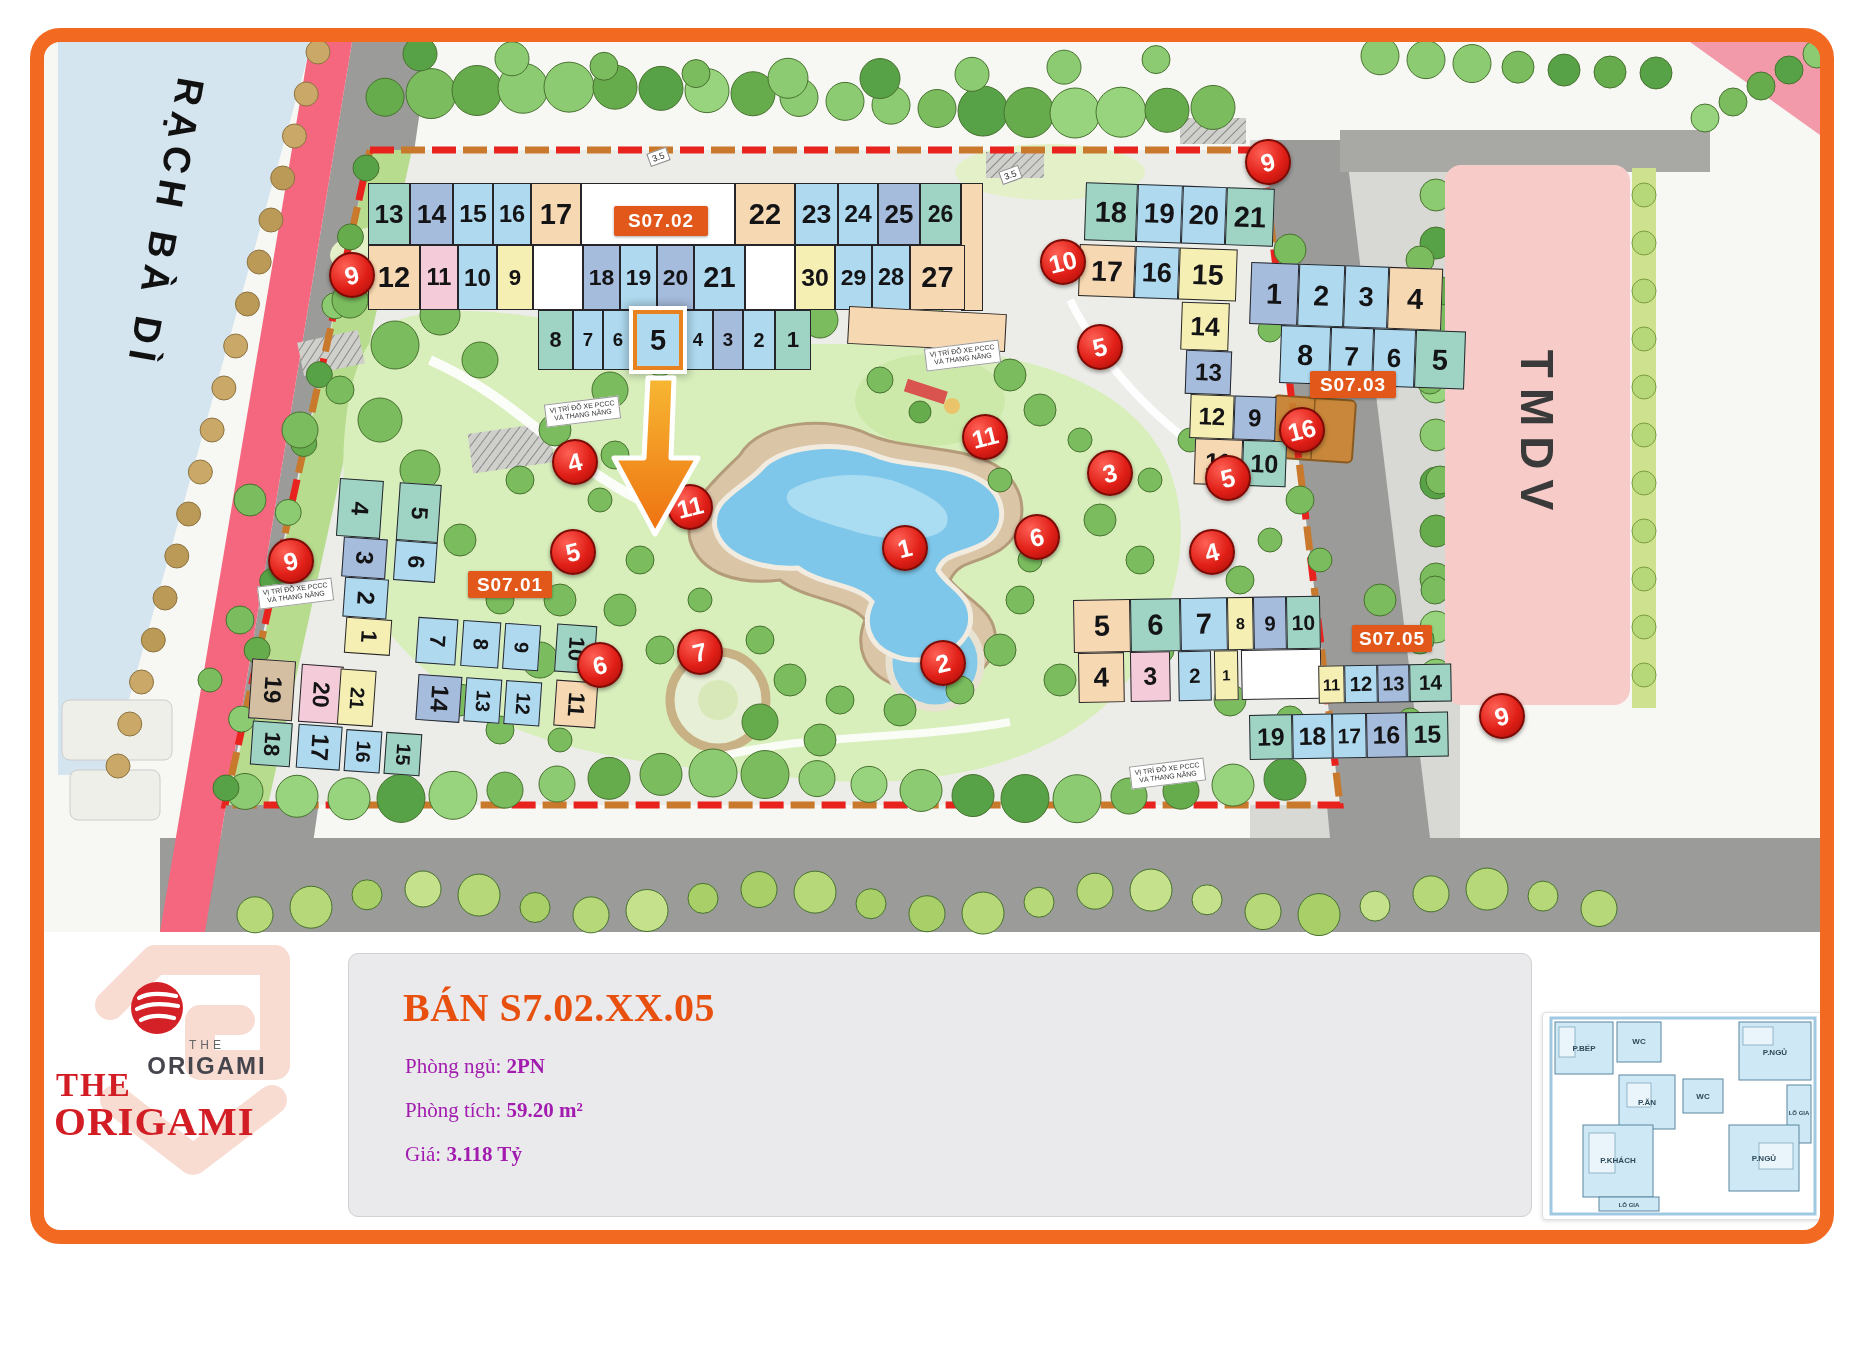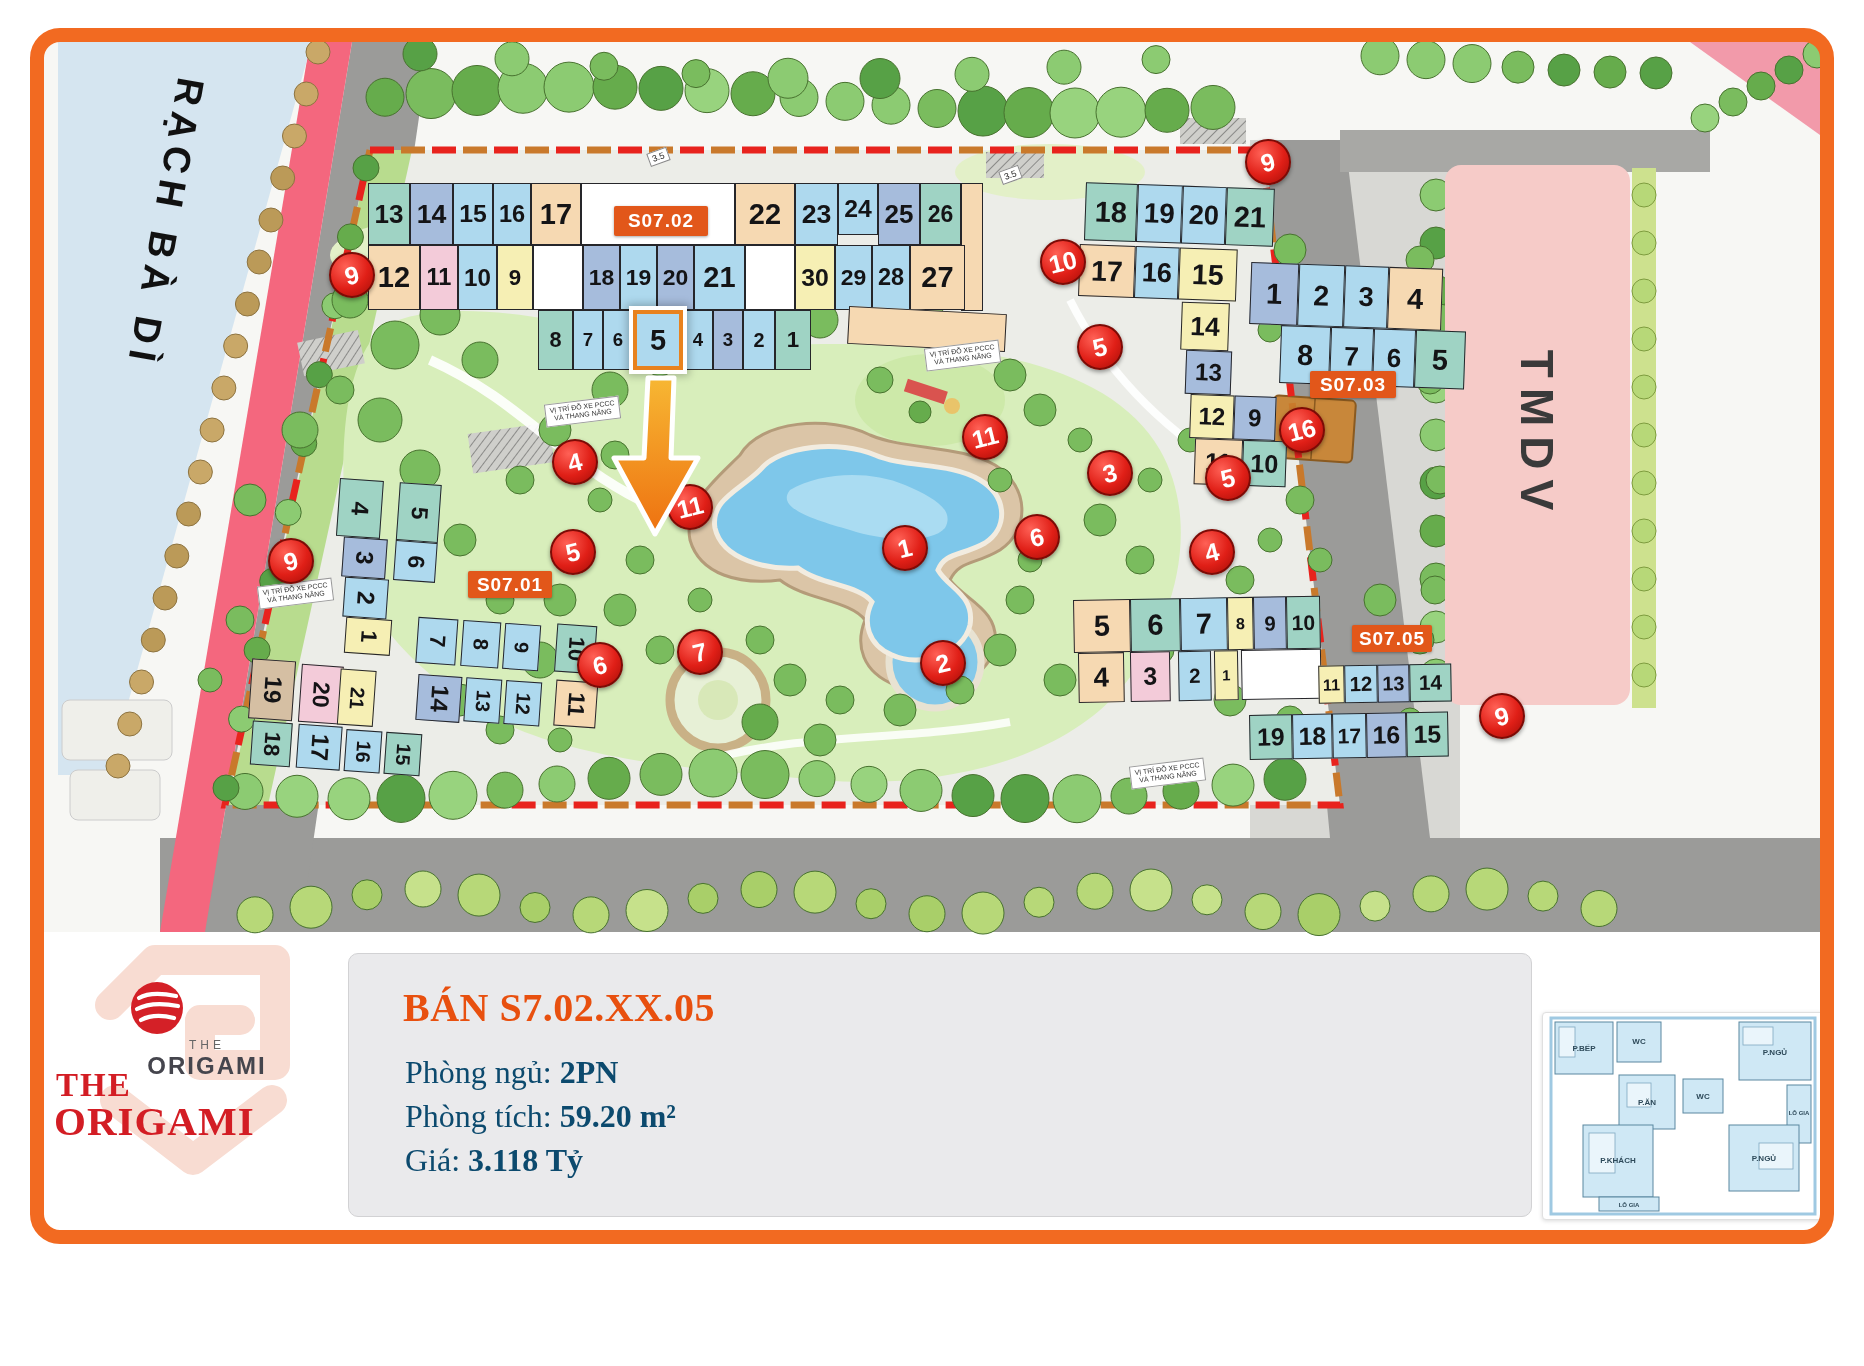--- a/index.html
+++ b/index.html
@@ -29,21 +29,21 @@
         font-size:38px;font-weight:700;letter-spacing:7px;color:#111;z-index:8;white-space:nowrap;}
   #tmdv{position:absolute;left:1445px;top:165px;width:185px;height:540px;background:#f6cbc8;
         border-radius:16px;z-index:6;display:flex;align-items:center;justify-content:center;}
   #tmdv span{transform:rotate(90deg);font-size:46px;font-weight:700;color:#3a3a3a;letter-spacing:10px;}
   #arrow-wrap{position:absolute;left:600px;top:372px;z-index:26;}
   
   #panel{position:absolute;left:348px;top:953px;width:1182px;height:262px;background:#eaeaec;
          border:1px solid #d2d2d4;border-radius:10px;z-index:30;}
   #panel-title{position:absolute;left:54px;top:30px;font-family:"Liberation Serif",serif;
          font-weight:700;font-size:40px;color:#e8500f;letter-spacing:.5px;}
-  .field{position:absolute;left:56px;font-family:"Liberation Serif",serif;font-size:32px;color:#0c4a6e;}
+  .field{position:absolute;left:56px;font-family:"Liberation Serif",serif;font-size:21px;color:#a21caf;}
   .field b{font-weight:700;}
   #desc-box{position:absolute;left:514px;top:102px;width:420px;background:#fff;border:1px solid #b9b9b9;
          border-radius:8px;padding:10px 15px;font-family:"Liberation Serif",serif;font-size:21.5px;
          line-height:1.33;color:#111;}
   #logo-block{position:absolute;left:50px;top:925px;width:300px;height:295px;z-index:30;}
   #logo-mark{position:absolute;left:0;top:0;}
   #logo-the-sm{position:absolute;left:122px;top:113px;width:70px;text-align:center;font-size:12px;
          letter-spacing:4px;color:#666;}
   #logo-name-sm{position:absolute;left:52px;top:127px;width:210px;text-align:center;font-size:24px;
          font-weight:700;letter-spacing:2px;color:#45454d;}
@@ -458,21 +458,21 @@
       <div class="cell" style="left: 163px; top: 0px; width: 50px; height: 62px; background: rgb(246, 217, 178); font-size: 29px;">
         <span>17</span>
       </div>
       <div class="cell" style="left: 213px; top: 0px; width: 154px; height: 62px; background: rgb(255, 255, 255); font-size: 29px;"></div>
       <div class="cell" style="left: 367px; top: 0px; width: 60px; height: 62px; background: rgb(246, 217, 178); font-size: 29px;">
         <span>22</span>
       </div>
       <div class="cell" style="left: 427px; top: 0px; width: 43px; height: 62px; background: rgb(174, 217, 238); font-size: 26.66px;">
         <span>23</span>
       </div>
-      <div class="cell" style="left: 470px; top: 0px; width: 40px; height: 52px; background: rgb(174, 217, 238); font-size: 24.8px;">
+      <div class="cell" style="left: 470px; top: 0px; width: 40px; height: 62px; background: rgb(174, 217, 238); font-size: 24.8px;">
         <span>24</span>
       </div>
       <div class="cell" style="left: 510px; top: 0px; width: 42px; height: 62px; background: rgb(166, 188, 220); font-size: 26.04px;">
         <span>25</span>
       </div>
       <div class="cell" style="left: 552px; top: 0px; width: 41px; height: 62px; background: rgb(159, 211, 196); font-size: 23px;">
         <span>26</span>
       </div>
       <div class="cell" style="left: 593px; top: 0px; width: 22px; height: 128px; background: rgb(246, 217, 178); font-size: 13.64px;"></div>
       <div class="cell" style="left: 0px; top: 62px; width: 52px; height: 65px; background: rgb(246, 217, 178); font-size: 29px;">

